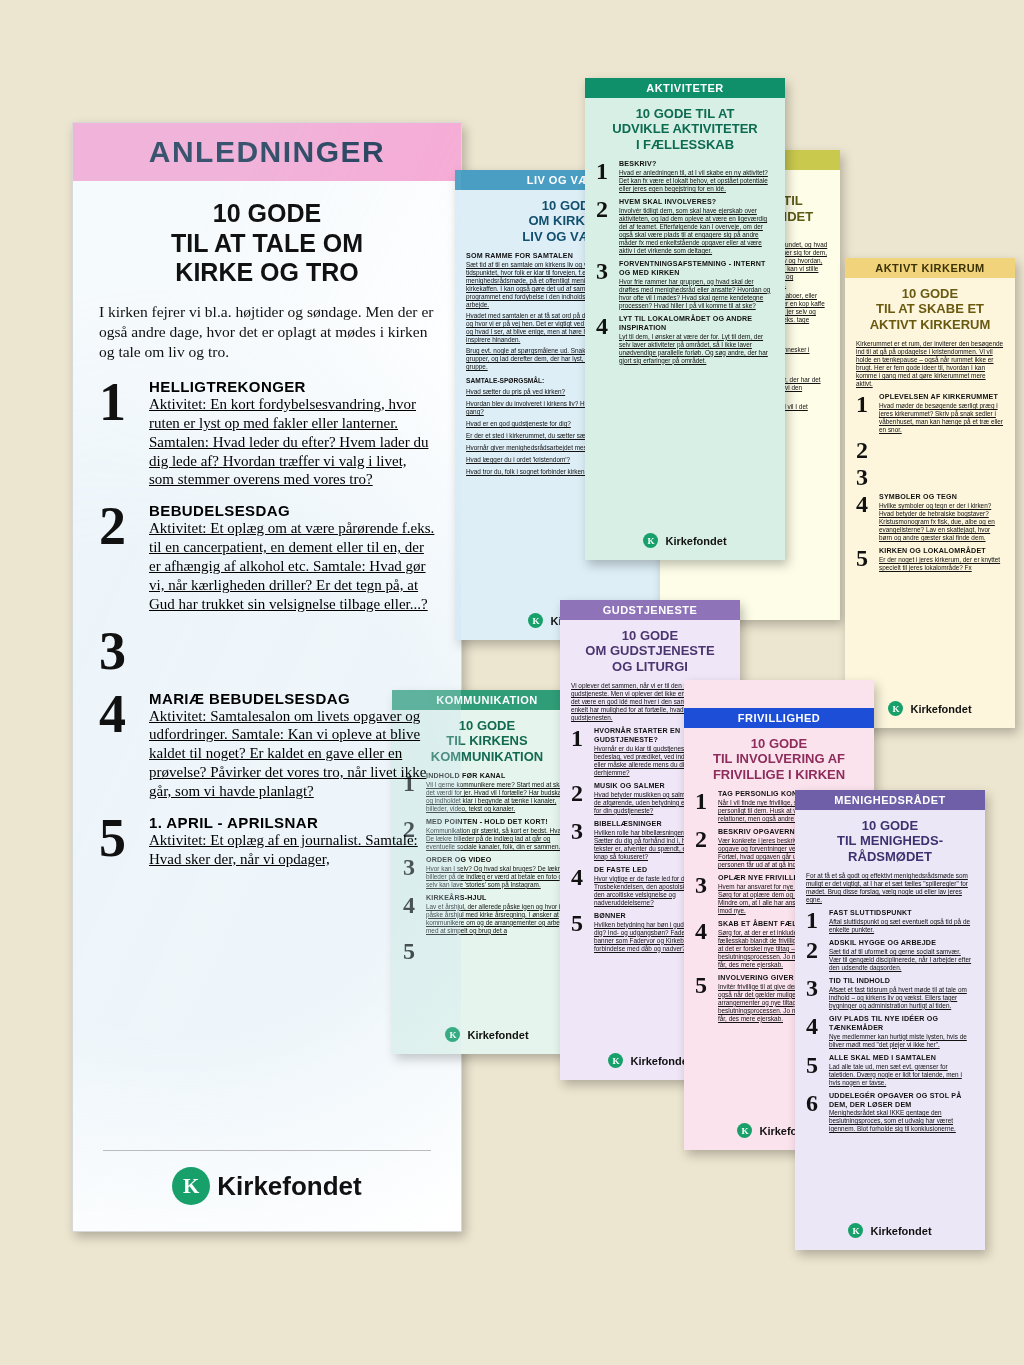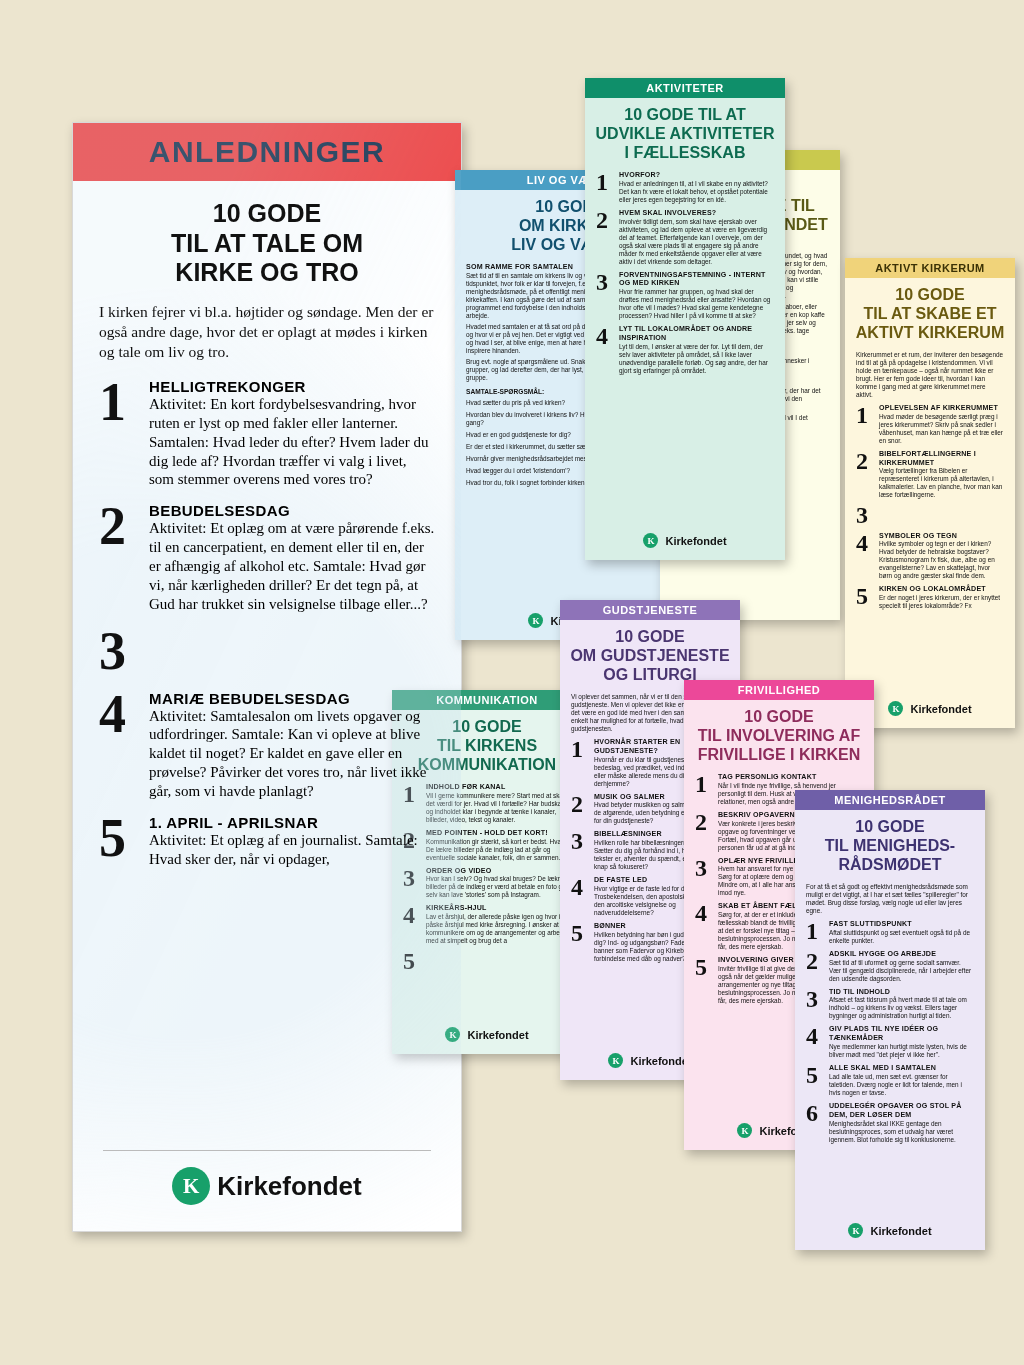--- a/index.html
+++ b/index.html
@@ -34,41 +34,41 @@
   .item{display:flex;gap:6px;align-items:flex-start;}
   .num{
     font-family:"Liberation Serif", serif;
     font-weight:bold;
     line-height:.92;
     color:#111;
     flex:0 0 auto;
   }
   .itxt{flex:1 1 auto;}
   .iname{font-weight:bold;}
-  .ibody{font-weight:normal;}
+  .ibody{font-weight:normal;text-decoration:underline;}
   .logo{display:flex;align-items:center;justify-content:center;gap:7px;}
   .logo .mark{
     border-radius:50%;
     background:#17a06a;
     color:#fff;
     display:flex;align-items:center;justify-content:center;
     font-weight:bold;
     font-family:"Liberation Serif",serif;
   }
   .logo .wm{font-weight:bold;color:#111;}
   .rule{border-top:1px solid #bbb;}
 
   
   #c-anledninger{
     left:72px;top:122px;width:390px;height:1110px;
     background:#ffffff;
     border:1px solid #d8d8d8;
   }
   #c-anledninger .band{
-    background:#ef4444;height:58px;display:flex;align-items:center;justify-content:center;
+    background:#f9a8d4;height:58px;display:flex;align-items:center;justify-content:center;
   }
   #c-anledninger .band h1{
     margin:0;font-size:30px;letter-spacing:1.5px;color:#16324f;font-weight:bold;
   }
   #c-anledninger .inner{padding:18px 26px 0 26px;position:relative;z-index:2;}
   #c-anledninger .title{font-size:25px;color:#111;margin-bottom:14px;font-family:"Liberation Sans",sans-serif;}
   #c-anledninger .intro{font-family:"Liberation Serif",serif;font-size:15.5px;color:#111;margin-bottom:16px;}
   #c-anledninger .item{margin-bottom:13px;}
   #c-anledninger .num{font-size:54px;width:44px;text-align:left;}
   #c-anledninger .iname{font-size:15px;letter-spacing:.4px;}
@@ -79,21 +79,21 @@
       radial-gradient(circle at 30% 60%, rgba(200,225,240,.9) 0 35%, rgba(255,255,255,0) 70%),
       linear-gradient(115deg, rgba(205,228,242,.55) 0 20%, rgba(255,255,255,0) 60%);
   }
   #c-anledninger .foot{position:absolute;left:0;right:0;bottom:26px;z-index:3;}
   #c-anledninger .foot .rule{margin:0 30px 16px 30px;}
   #c-anledninger .logo .mark{width:38px;height:38px;font-size:21px;}
   #c-anledninger .logo .wm{font-size:26px;}
 
   
   .small .hdr{font-size:11px;}
-  .small .title{font-size:16px;margin:8px 10px 8px 10px;text-align:center;}
+  .small .title{font-size:13px;margin:8px 10px 8px 10px;text-align:center;}
   .small .body{padding:0 11px;font-size:6.6px;line-height:1.26;color:#111;}
   .small .item{margin-bottom:5px;}
   .small .num{font-size:24px;width:17px;}
   .small .iname{font-size:7.1px;letter-spacing:.2px;}
   .small .ibody{font-size:6.4px;line-height:1.25;}
   .small .logo{position:absolute;left:0;right:0;bottom:12px;}
   .small .logo .mark{width:15px;height:15px;font-size:9px;}
   .small .logo .wm{font-size:11px;}
 
   
@@ -114,21 +114,21 @@
   #c-kirkerum .title{color:#6a5a10;}
 
   #c-kommunikation{left:392px;top:690px;width:190px;height:364px;background:#e5f5ee;}
   #c-kommunikation .title{color:#12694f;}
 
   #c-gudstjeneste{left:560px;top:600px;width:180px;height:480px;background:#efe6f7;}
   #c-gudstjeneste .hdr{background:#8e73b8;}
   #c-gudstjeneste .title{color:#4a3570;}
 
   #c-frivillighed{left:684px;top:680px;width:190px;height:470px;background:#fbe3ee;}
-  #c-frivillighed .hdr{background:#ec4899;}
+  #c-frivillighed .hdr{background:#1d4ed8;margin-top:28px;}
   #c-frivillighed .title{color:#8e2c5c;}
 
   #c-menighedsraadet{left:795px;top:790px;width:190px;height:460px;background:#ece7f6;}
   #c-menighedsraadet .hdr{background:#6f5fa8;}
   #c-menighedsraadet .title{color:#3d3270;}
 </style>
 </head>
 <body>
 
 <div class="stage">
@@ -236,24 +236,20 @@
       <div class="ibody" style="margin-bottom:5px">Kirkerummet er et rum, der inviterer den besøgende ind til at gå på opdagelse i kristendommen. Vi vil holde en tænkepause – også når rummet ikke er brugt. Her er fem gode ideer til, hvordan I kan komme i gang med at gøre kirkerummet mere aktivt.</div>
       <div class="item">
         <div class="num">1</div>
         <div class="itxt">
             <div class="iname">OPLEVELSEN AF KIRKERUMMET</div>
             <div class="ibody">Hvad møder de besøgende særligt præg i jeres kirkerummet? Skriv på snak sedler i våbenhuset, man kan hænge på et træ eller en snor.</div>
           </div>
       </div>
       <div class="item">
         <div class="num">2</div>
-        <div class="itxt">
-            <div class="iname">BIBELFORTÆLLINGERNE I KIRKERUMMET</div>
-            <div class="ibody">Vælg fortællinger fra Bibelen er repræsenteret i kirkerum på altertavlen, i kalkmalerier. Lav en planche, hvor man kan læse fortællingerne.</div>
-          </div>
       </div>
       <div class="item">
         <div class="num">3</div>
       </div>
       <div class="item">
         <div class="num">4</div>
         <div class="itxt">
             <div class="iname">SYMBOLER OG TEGN</div>
             <div class="ibody">Hvilke symboler og tegn er der i kirken? Hvad betyder de hebraiske bogstaver? Kristusmonogram fx fisk, due, albe og en evangelisterne? Lav en skattejagt, hvor børn og andre gæster skal finde dem.</div>
           </div>
@@ -274,21 +270,21 @@
 
   <div class="card small" id="c-aktiviteter">
     <div class="hdr">AKTIVITETER</div>
     <div class="title" style="white-space:pre-line">10 GODE TIL AT
 UDVIKLE AKTIVITETER
 I FÆLLESSKAB</div>
     <div class="body">
       <div class="item">
         <div class="num">1</div>
         <div class="itxt">
-            <div class="iname">HVORFOR?</div>
+            <div class="iname">BESKRIV?</div>
             <div class="ibody">Hvad er anledningen til, at I vil skabe en ny aktivitet? Det kan fx være et lokalt behov, et opstået potentiale eller jeres egen begejstring for en idé.</div>
           </div>
       </div>
       <div class="item">
         <div class="num">2</div>
         <div class="itxt">
             <div class="iname">HVEM SKAL INVOLVERES?</div>
             <div class="ibody">Involvér tidligt dem, som skal have ejerskab over aktiviteten, og lad dem opleve at være en ligeværdig del af teamet. Efterfølgende kan I overveje, om der også skal være plads til at engagere sig på andre måder fx med enkeltstående opgaver eller at være aktiv i det virkende som deltager.</div>
           </div>
       </div>

